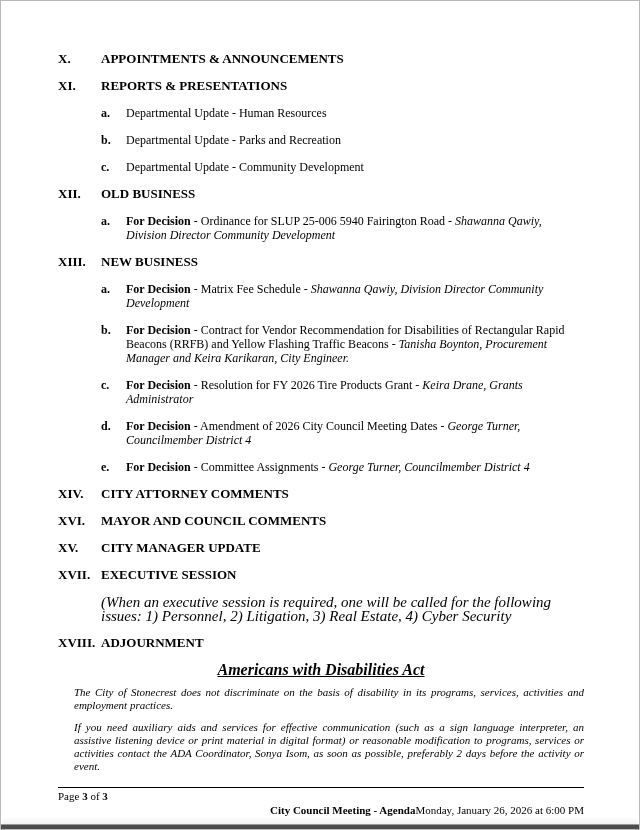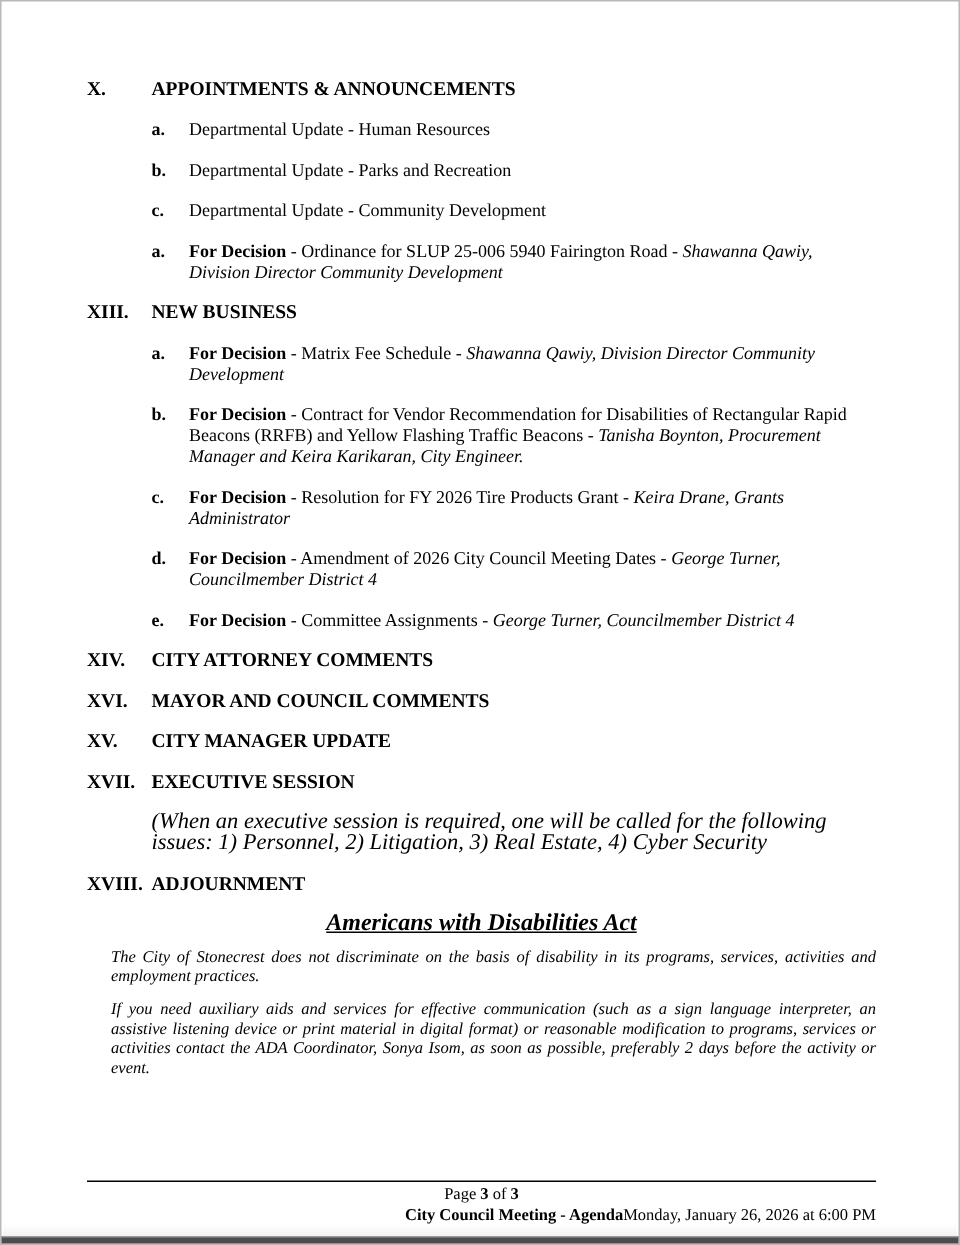--- a/index.html
+++ b/index.html
@@ -49,21 +49,21 @@
     margin: 0 0 9px 16px;
     font-family: Liberation Serif, serif;
   }
   
   .footer {
     position: absolute;
     left: 57px; right: 55px; top: 786px;
     border-top: 1px solid #000;
     font-size: 11px; line-height: 13px;
   }
-  .footer-page { text-align: center; margin-top: 2px; }
+  .footer-page { text-align: left; margin-top: 2px; }
   .footer-row { display: flex; justify-content: flex-end; margin-top: 1px; }
   .footer-title { font-weight: bold; }
   .fb { font-weight: bold; }
   
   .bottom-bar {
     position: absolute; left: 0; right: 0; bottom: 0;
     height: 4px;
     background: #4c4c4c;
     border-top: 1px solid #9a9a9a;
   }
@@ -77,31 +77,39 @@
 <body>
 
 <div class="page">
   <div class="content">
 
     <div>
         <div class="sec-row">
           <div class="sec-num">X.</div>
           <div class="sec-title">APPOINTMENTS &amp; ANNOUNCEMENTS</div>
         </div>
+        <div class="sec-row">
+          <div class="sec-num">XI.</div>
+          <div class="sec-title">REPORTS &amp; PRESENTATIONS</div>
+        </div>
         <div class="item-row">
           <div class="item-letter">a.</div>
           <div class="item-text"><span class="seg-normal">Departmental Update - Human Resources</span></div>
         </div>
         <div class="item-row">
           <div class="item-letter">b.</div>
           <div class="item-text"><span class="seg-normal">Departmental Update - Parks and Recreation</span></div>
         </div>
         <div class="item-row">
           <div class="item-letter">c.</div>
           <div class="item-text"><span class="seg-normal">Departmental Update - Community Development</span></div>
+        </div>
+        <div class="sec-row">
+          <div class="sec-num">XII.</div>
+          <div class="sec-title">OLD BUSINESS</div>
         </div>
         <div class="item-row">
           <div class="item-letter">a.</div>
           <div class="item-text"><span class="seg-bold">For Decision</span><span class="seg-normal"> - Ordinance for SLUP 25-006 5940 Fairington Road - </span><span class="seg-italic">Shawanna Qawiy, Division Director Community Development</span></div>
         </div>
         <div class="sec-row">
           <div class="sec-num">XIII.</div>
           <div class="sec-title">NEW BUSINESS</div>
         </div>
         <div class="item-row">

